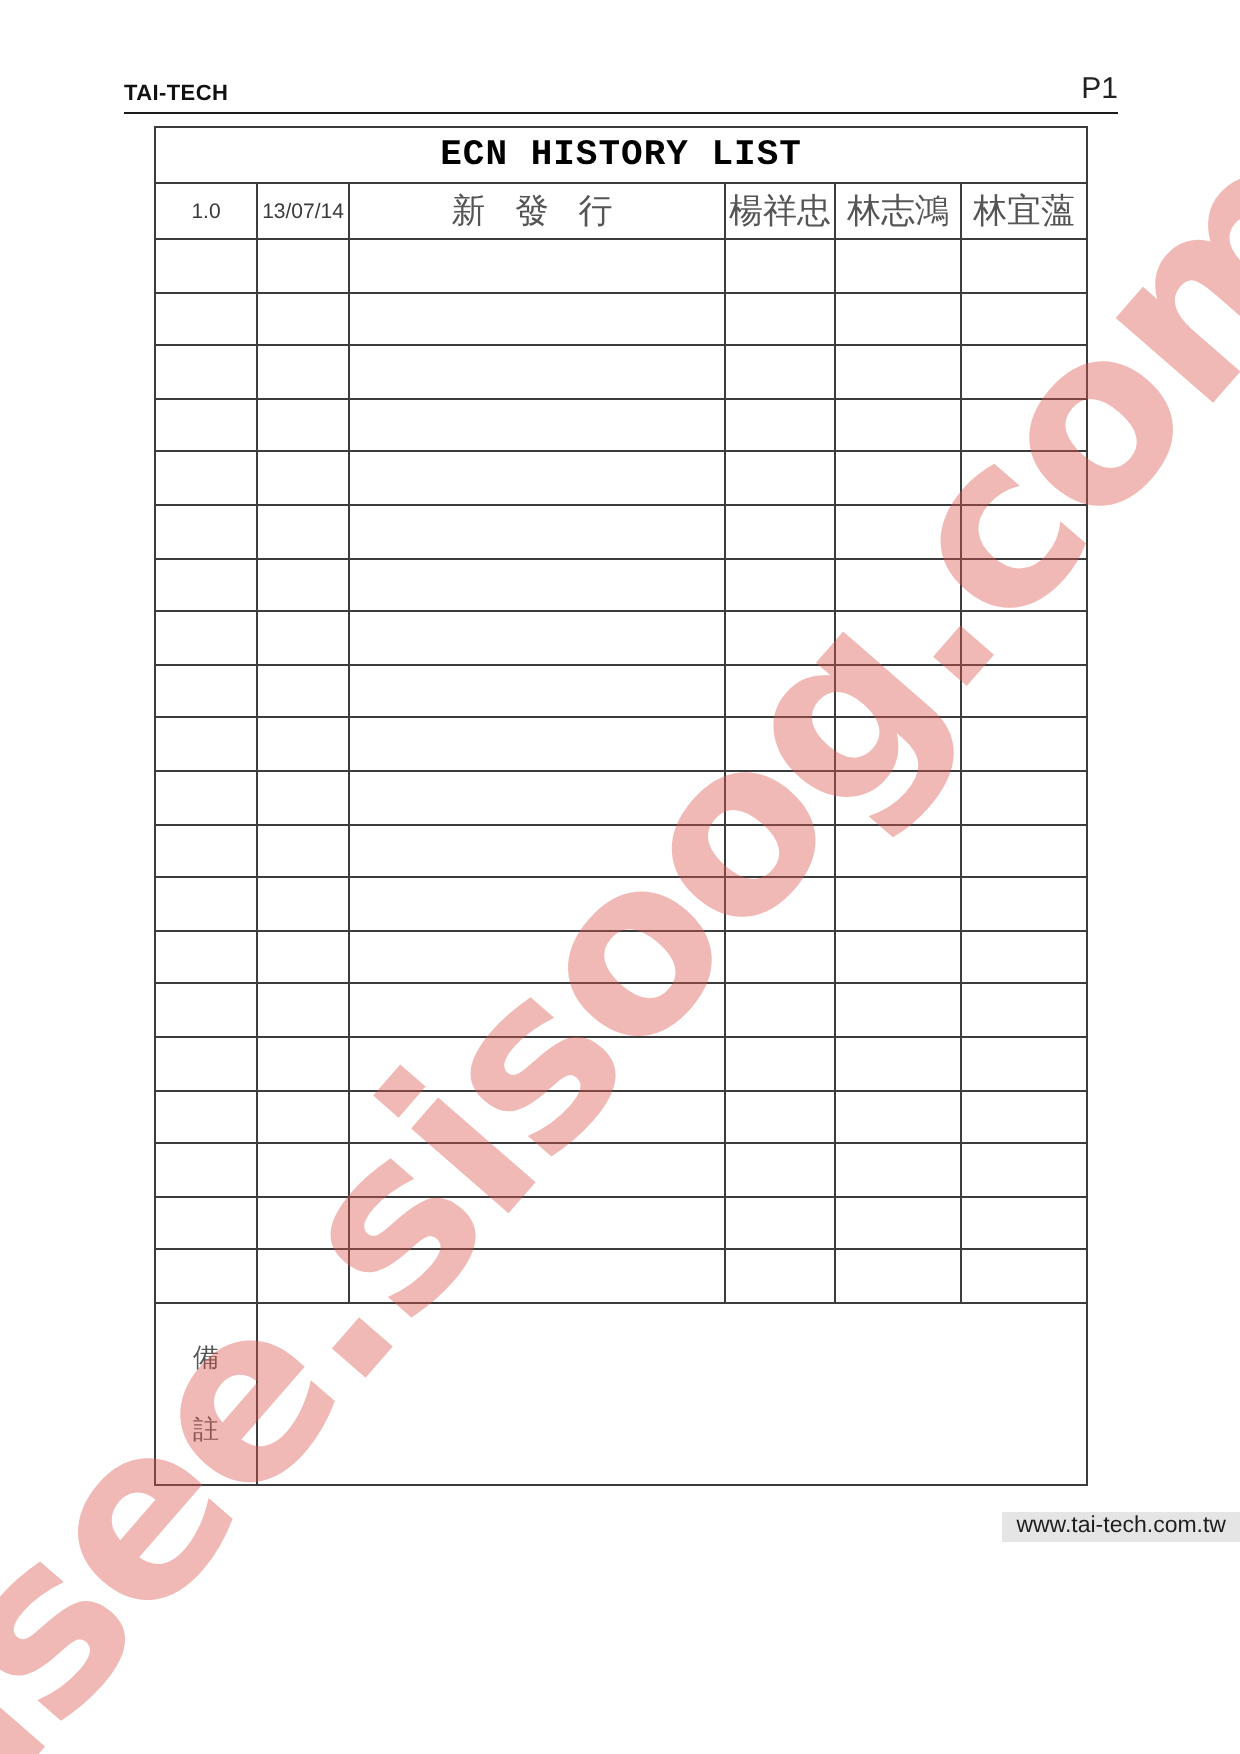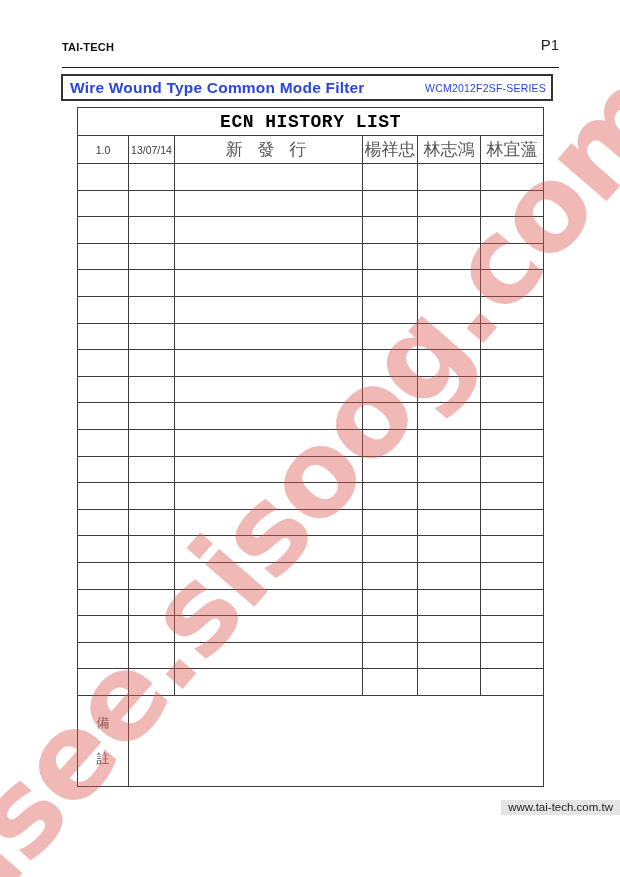--- a/index.html
+++ b/index.html
@@ -9,21 +9,21 @@
     background:#ffffff;
     font-family:"Liberation Sans", sans-serif;
     overflow:hidden;
     margin:0 auto;
   }
   
   .brand-row{
     margin:36px 61px 0 62px;
     display:flex;justify-content:space-between;align-items:flex-end;
     border-bottom:1.5px solid #1c1c1c;
-    padding-bottom:14px;
+    padding-bottom:3px;
   }
   .brand{font-size:11px;font-weight:bold;color:#111;letter-spacing:.2px;}
   .page-num{font-size:15px;color:#222;}
   .title-box{
     margin:6px 0 0 61px;
     width:476px;
     height:23px;
     border:2px solid #333;
     display:flex;align-items:center;justify-content:space-between;
     padding:0 5px 0 7px;
@@ -102,24 +102,20 @@
 </head>
 <body>
 
 <div class="page">
 
   <div class="brand-row">
     <span class="brand">TAI-TECH</span>
     <span class="page-num">P1</span>
   </div>
 
-  <div class="title-box">
-    <span class="doc-title">Wire Wound Type Common Mode Filter</span>
-    <span class="series">WCM2012F2SF-SERIES</span>
-  </div>
 
   <table class="ecn">
     <colgroup>
         <col style="width: 51px;">
         <col style="width: 46px;">
         <col style="width: 188px;">
         <col style="width: 55px;">
         <col style="width: 63px;">
         <col style="width: 63px;">
       </colgroup>

